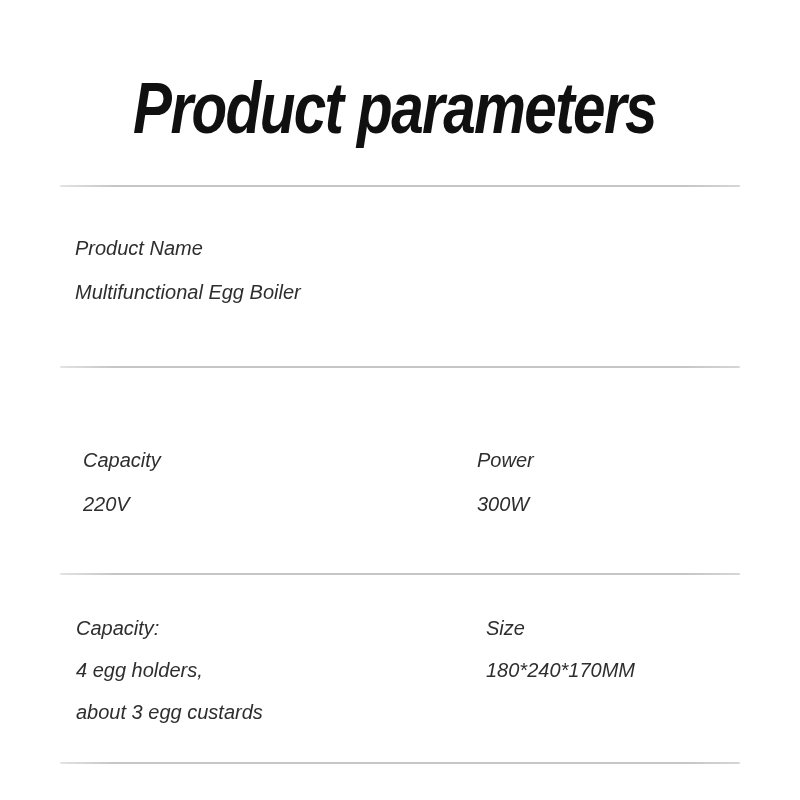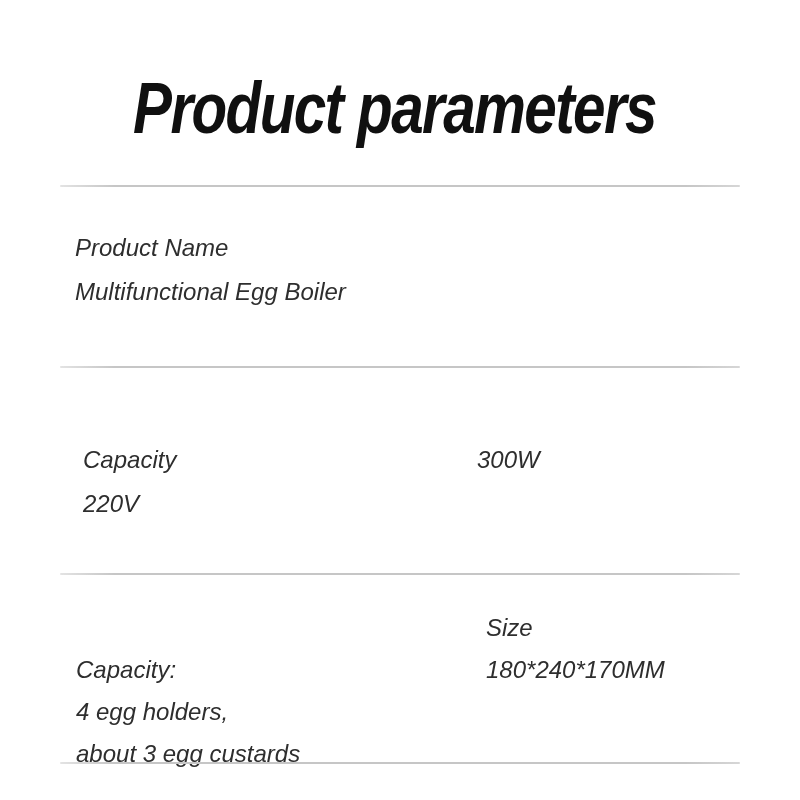--- a/index.html
+++ b/index.html
@@ -42,34 +42,34 @@
   }
   .d1 { top: 185px; }
   .d2 { top: 366px; }
   .d3 { top: 573px; }
   .d4 { top: 762px; }
 
   .cell {
     position: absolute;
     color: #2e2e2e;
     font-style: italic;
-    font-size: 24px;
+    font-size: 20px;
     line-height: 44px;
     white-space: nowrap;
   }
   .cell div { min-height: 1em; }
 
   
   .r1-left  { top: 226px; left: 75px;  }
   .r1-right { top: 226px; left: 455px; }
   
   .r2-left  { top: 438px; left: 83px;  }
   .r2-right { top: 438px; left: 477px; }
   
-  .r3-left  { top: 607px; left: 76px;  line-height: 42px; margin-top: 42px; }
+  .r3-left  { top: 607px; left: 76px;  line-height: 42px; }
   .r3-right { top: 607px; left: 486px; line-height: 42px; }
 </style>
 </head>
 <body>
 
 <div class="sheet">
 
   <h1 class="title">Product parameters</h1>
 
   <div class="divider d1"></div>
@@ -79,20 +79,21 @@
     <div>Multifunctional Egg Boiler</div>
   </div>
 
   <div class="divider d2"></div>
 
   <div class="cell r2-left">
     <div>Capacity</div>
     <div>220V</div>
   </div>
   <div class="cell r2-right">
+    <div>Power</div>
     <div>300W</div>
   </div>
 
   <div class="divider d3"></div>
 
   <div class="cell r3-left">
     <div>Capacity:</div>
     <div>4 egg holders,</div>
     <div>about 3 egg custards</div>
   </div>

